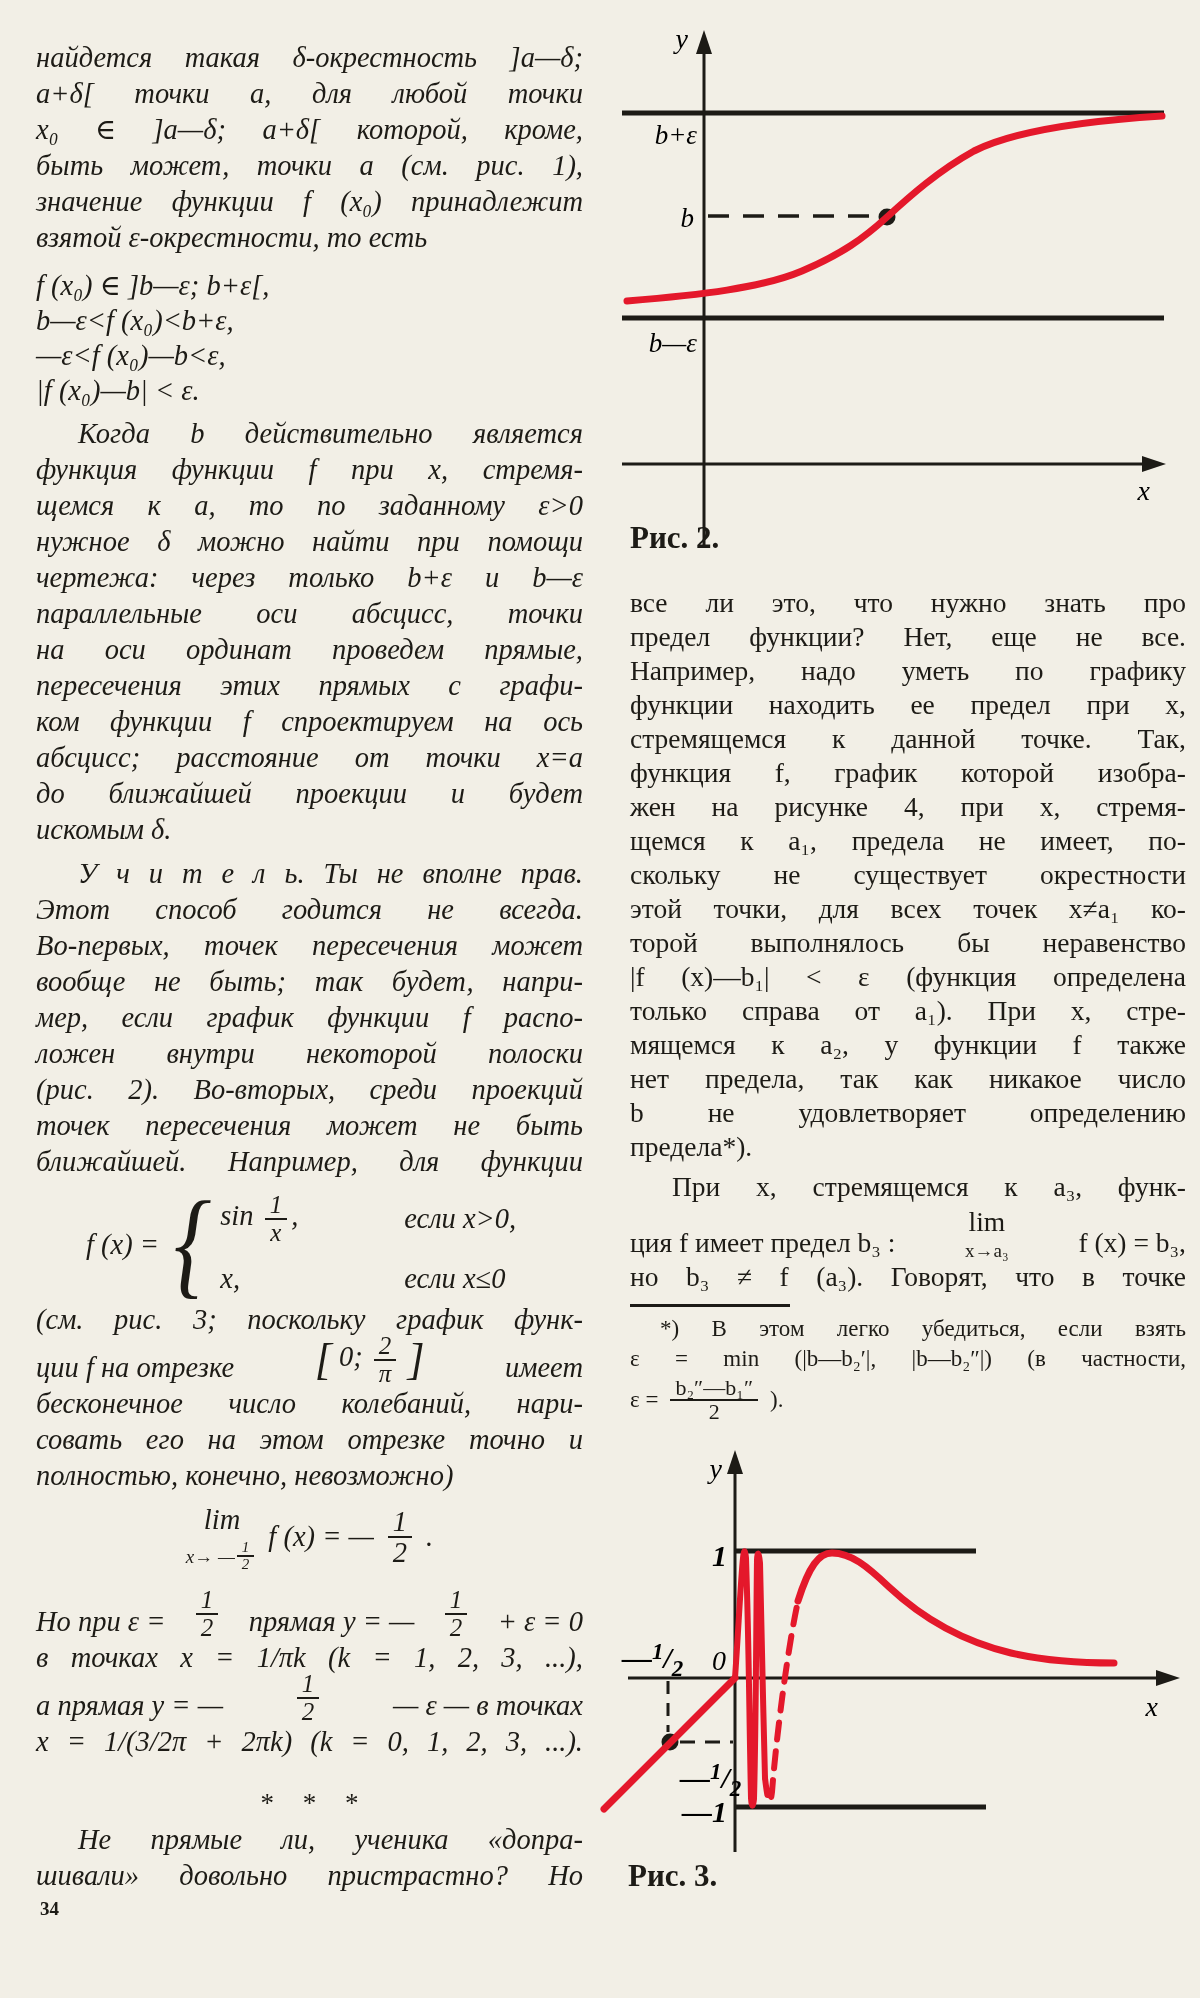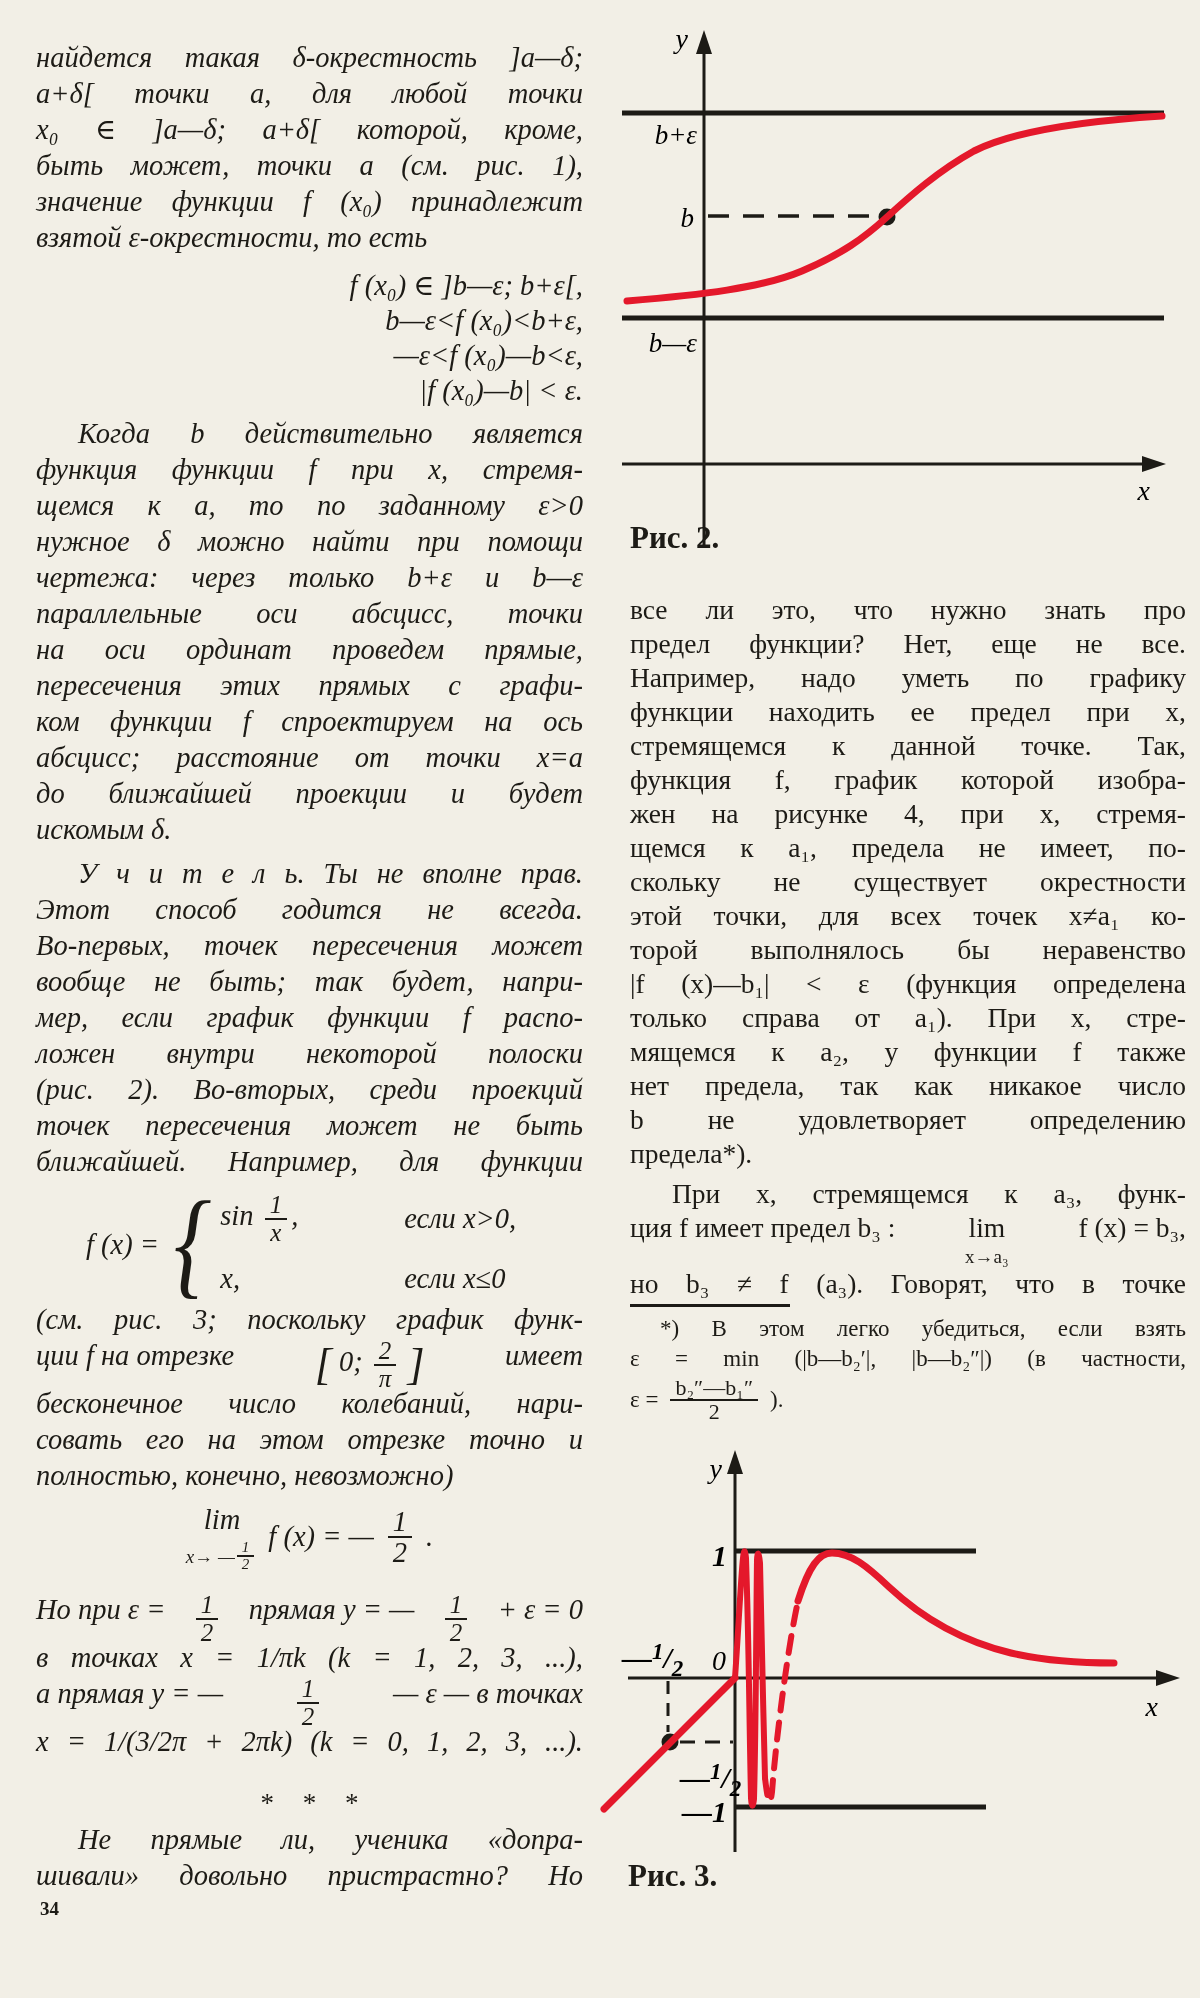--- a/index.html
+++ b/index.html
@@ -12,32 +12,32 @@
     overflow:hidden;
   }
   .abs{position:absolute;}
   
   .lblock{left:36px;width:547px;font-style:italic;font-size:28.5px;line-height:36px;}
   .jpara > div{text-align:justify;text-align-last:justify;white-space:normal;}
   .jpara > div:last-child{text-align-last:left;}
   .jpara.cont > div:last-child{text-align-last:justify;}
   .ind > div:first-child{text-indent:42px;}
   
-  .fblock{left:36px;width:547px;font-style:italic;font-size:28.5px;line-height:35px;text-align:right;}
-  
-  .rblock{left:630px;width:556px;font-size:27.5px;line-height:34px;margin-top:7px;}
+  .fblock{left:36px;width:547px;font-style:italic;font-size:28.5px;line-height:35px;text-align:left;}
+  
+  .rblock{left:630px;width:556px;font-size:27.5px;line-height:34px;}
   .rblock > div{text-align:justify;text-align-last:justify;}
   .rblock > div:last-child{text-align-last:left;}
   .caption{font-weight:bold;font-size:31px;}
   .pagenum{font-weight:bold;font-size:19px;}
   
   .fr{display:inline-flex;flex-direction:column;align-items:center;vertical-align:middle;line-height:1.02;margin:0 4px;}
   .fr .n{border-bottom:2.5px solid currentColor;padding:0 5px;}
   .fr .d{padding:0 5px;}
-  .jflex{display:flex;justify-content:space-between;align-items:flex-start;gap:8px;}
+  .jflex{display:flex;justify-content:space-between;align-items:flex-end;gap:8px;}
   
   .pw{display:flex;align-items:center;font-style:italic;font-size:28.5px;margin-left:50px;}
   .pw .brace{font-size:118px;font-weight:400;line-height:0.85;margin:0 4px 0 10px;transform:scaleX(.8);}
   .pwrows{display:grid;grid-template-columns:170px auto;row-gap:16px;align-items:center;}
   .pw .fr{font-size:25px;}
   
   .limstack{display:inline-flex;flex-direction:column;align-items:center;vertical-align:middle;}
   .limstack .sub{font-size:19px;line-height:1;display:flex;align-items:center;margin-top:2px;font-family:Liberation Serif, serif;}
   .limstack .sub .fr{font-size:15px;margin-left:2px;}
   .limline{display:flex;justify-content:center;align-items:center;gap:10px;font-style:italic;font-size:28.5px;}

